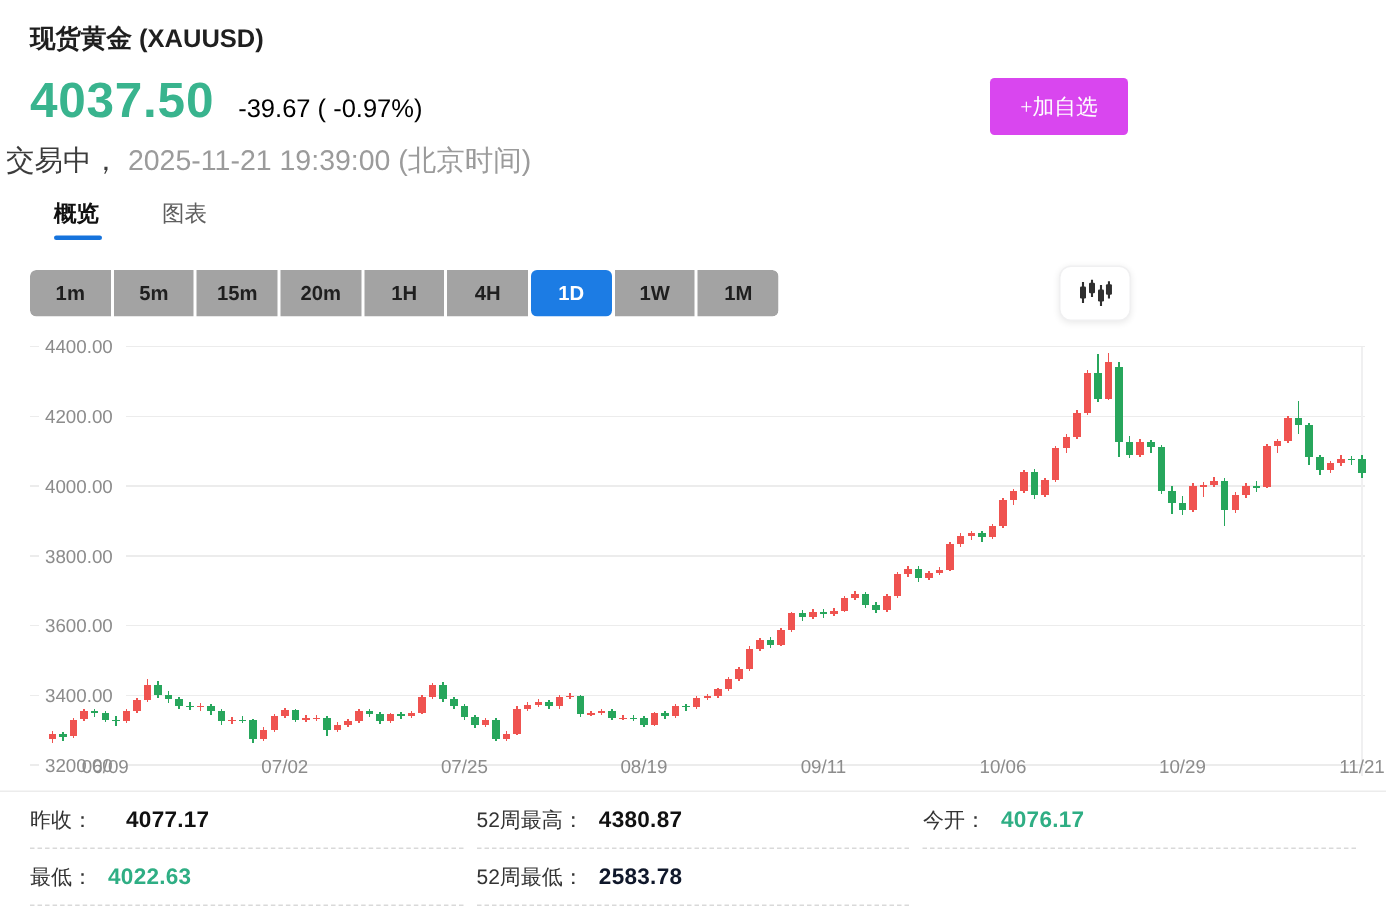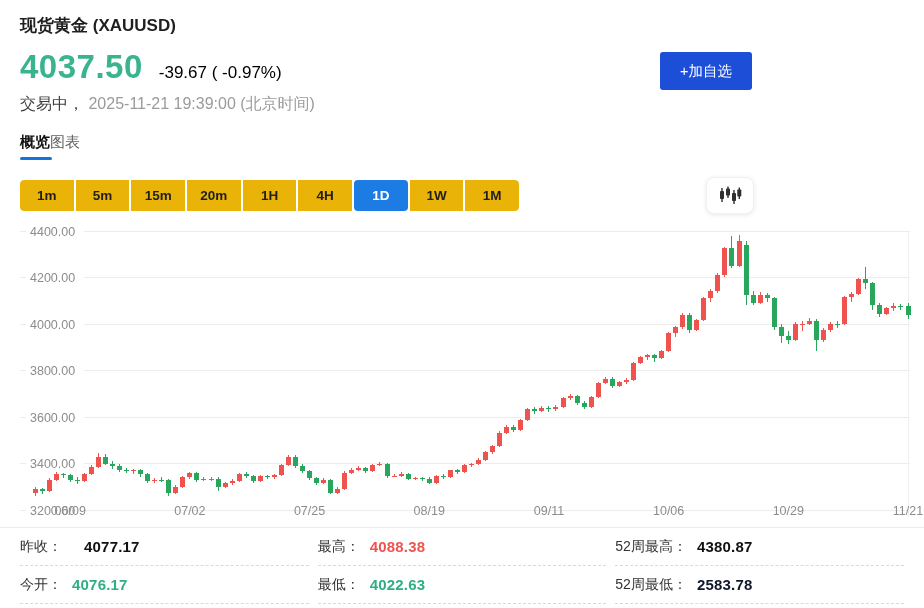--- a/index.html
+++ b/index.html
@@ -9,45 +9,45 @@
     font-family:"Liberation Sans","DejaVu Sans",sans-serif;
     -webkit-font-smoothing:antialiased;
   }
   .page { position:relative; width:768px; height:608px;padding-left:48px; }
 
   
   .title { position:absolute; left:20px; top:14px; font-size:17px; font-weight:700; color:#1f1f1f; }
   .price-row { position:absolute; left:20px; top:48px; display:flex; align-items:baseline; }
   .price { font-size:33px; font-weight:700; color:#39b48e; letter-spacing:.5px; }
   .change { font-size:17px; color:#000000; margin-left:16px; }
-  .status-row { position:absolute; left:20px; top:94px; font-size:16px; }
+  .status-row { position:absolute; left:4px; top:94px; font-size:19px; }
   .status-label { color:#3c3c3c; }
   .status-time { color:#9b9b9b; }
   .watch-btn {
     position:absolute; right:16px; top:52px; width:92px; height:38px;
-    background:#1d4ed8; color:#fff; border:none; border-radius:3px;
-    font-size:14.5px; font-family:Liberation Sans, sans-serif; cursor:pointer;
+    background:#d946ef; color:#fff; border:none; border-radius:3px;
+    font-size:14.5px; font-family:Liberation Serif, serif; cursor:pointer;
   }
 
   
-  .tabs { position:absolute; left:20px; top:133px; display:flex; }
+  .tabs { position:absolute; left:36px; top:133px; display:flex; gap:42px; }
   .tab { font-size:15px; color:#5f5f5f; cursor:pointer; padding-bottom:8px; position:relative; }
   .tab.active { color:#111; font-weight:700; }
   .tab.active::after {
     content:""; position:absolute; left:0; right:-2px; bottom:0; height:3.5px;
     background:#1673dc; border-radius:2px;
   }
 
   
   .tf-bar {
     position:absolute; left:20px; top:180px; width:499px; height:31px;
     background:#fff; border-radius:4px; display:flex; gap:2px; overflow:hidden;
   }
   .tf-btn {
-    flex:1; border:none; background:#eab308; color:#1f1f1f; font-size:13.5px;
+    flex:1; border:none; background:#a3a3a3; color:#1f1f1f; font-size:13.5px;
     font-weight:600; font-family:inherit; cursor:pointer; border-radius:0;
   }
   .tf-btn:first-child { border-radius:4px 0 0 4px; }
   .tf-btn:last-child { border-radius:0 4px 4px 0; }
   .tf-btn.active { background:#1c7ce4; color:#fff; border-radius:4px; }
   .chart-type-btn {
     position:absolute; right:14px; top:177px; width:48px; height:37px;
     background:#fff; border:1px solid #f0f0f1; border-radius:8px;
     box-shadow:0 1px 5px rgba(0,0,0,.09); cursor:pointer;
     display:flex; align-items:center; justify-content:center;
@@ -404,24 +404,20 @@
         <text x="788.3145161290322" y="290" font-size="12.5" fill="#8c8c8c" text-anchor="middle">10/29</text>
         <text x="908" y="290" font-size="12.5" fill="#8c8c8c" text-anchor="middle">11/21</text>
       </svg></div>
 
   <section class="stats" id="stats">
       <div class="stat-row">
         <span class="s-label">昨收：</span>
         <span class="s-value" style="color: rgb(17, 17, 17); margin-left: 12px;">4077.17</span>
       </div>
       <div class="stat-row">
-        <span class="s-label">最高：</span>
-        <span class="s-value" style="color: rgb(239, 83, 80);">4088.38</span>
-      </div>
-      <div class="stat-row">
         <span class="s-label">52周最高：</span>
         <span class="s-value" style="color: rgb(17, 17, 17);">4380.87</span>
       </div>
       <div class="stat-row">
         <span class="s-label">今开：</span>
         <span class="s-value" style="color: rgb(47, 174, 132);">4076.17</span>
       </div>
       <div class="stat-row">
         <span class="s-label">最低：</span>
         <span class="s-value" style="color: rgb(47, 174, 132);">4022.63</span>

